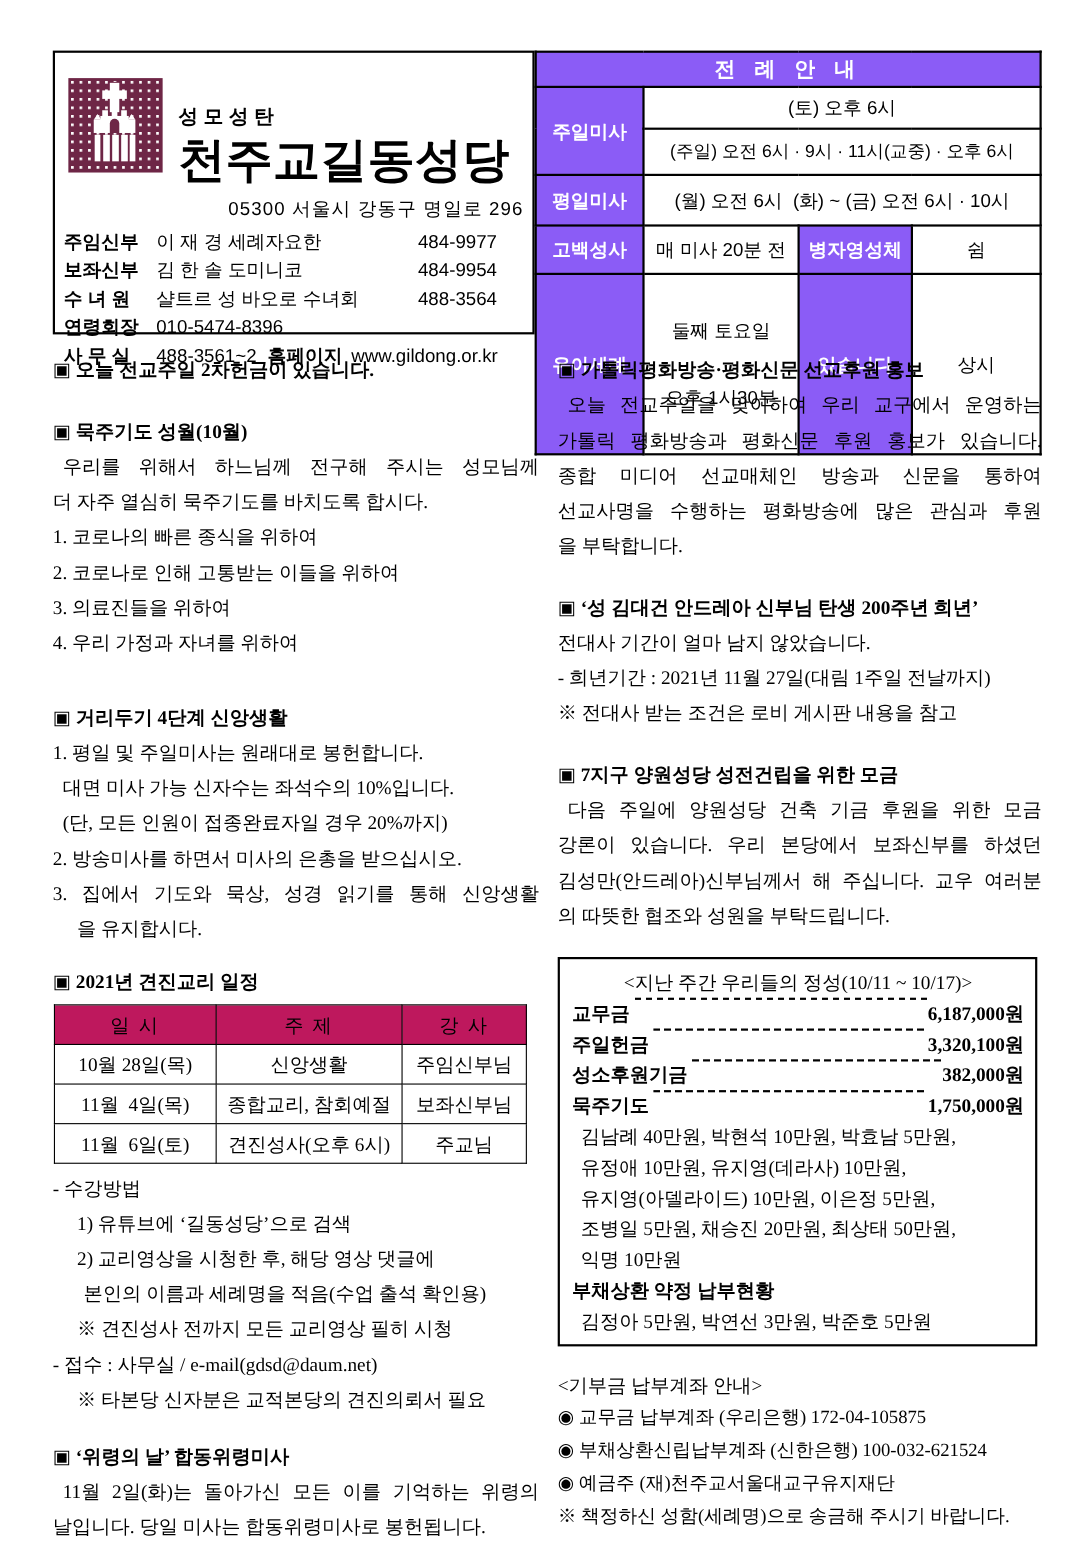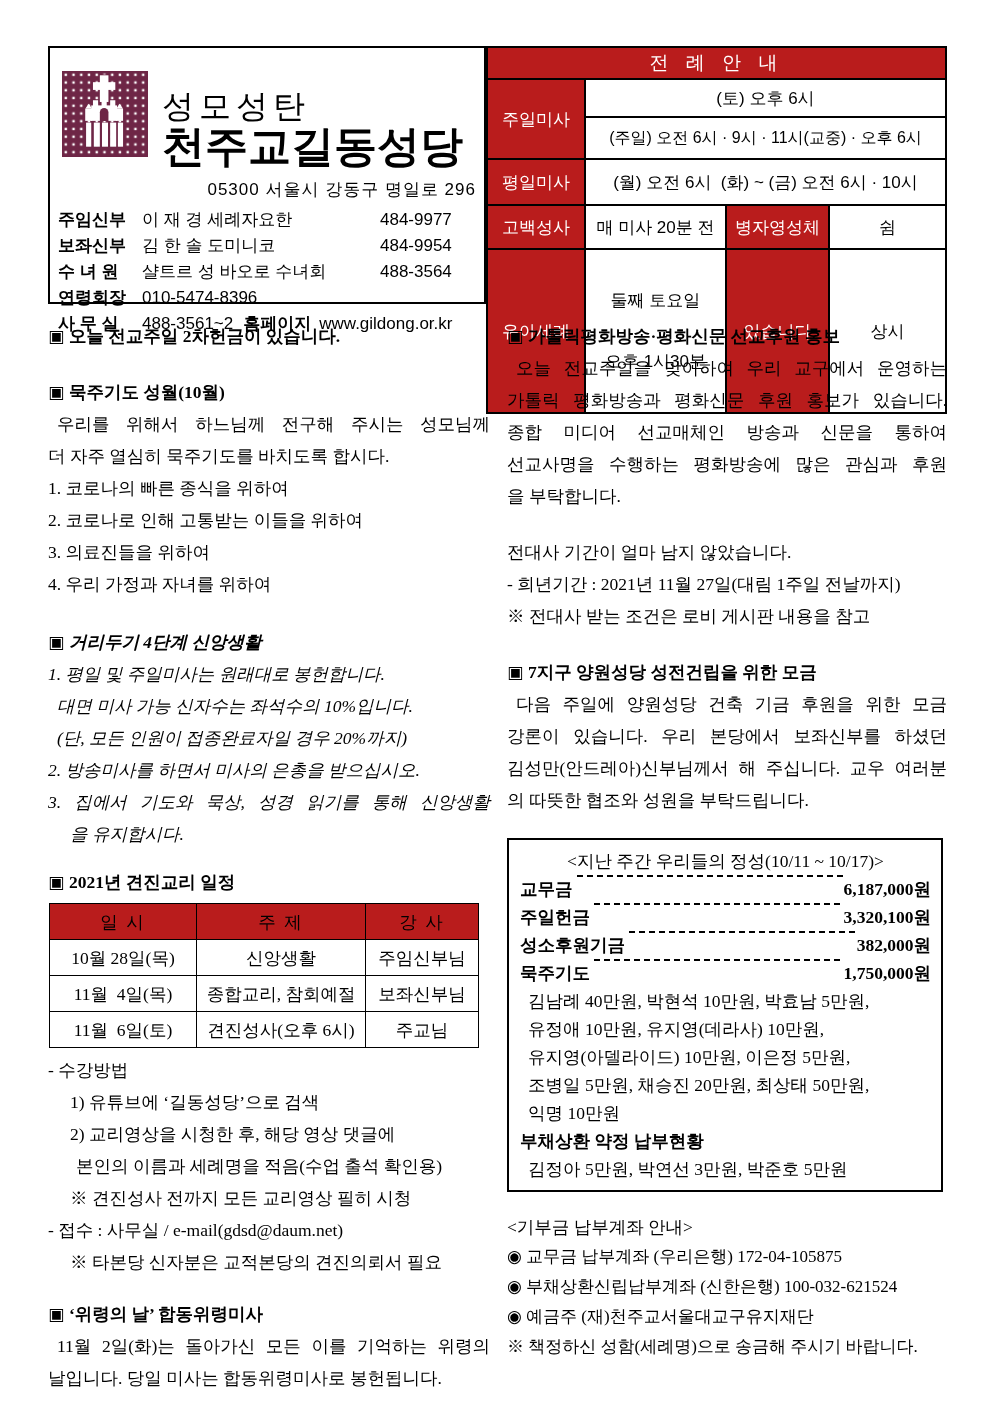--- a/index.html
+++ b/index.html
@@ -11,67 +11,67 @@
 
   
   .masthead{display:flex;height:258px;}
   .id-box{
     width:440px;box-sizing:border-box;border:2px solid #000;
     padding:6px 8px 4px 8px;font-family:"Liberation Sans","DejaVu Sans",sans-serif;
   }
   .logo-row{display:flex;align-items:center;}
   .logo{width:86px;height:86px;flex:0 0 86px;margin:2px 4px 0 4px;}
   .titles{margin-left:10px;}
-  .subtitle{font-size:32px;font-weight:normal;letter-spacing:5px;line-height:30px;white-space:pre-wrap;margin-top:37px;}
+  .subtitle{font-size:18px;font-weight:bold;letter-spacing:5px;line-height:30px;white-space:pre-wrap;margin-top:37px;}
   .church-name{font-size:43px;font-weight:bold;letter-spacing:0px;line-height:50px;white-space:pre-wrap;}
   .address{text-align:right;font-size:17px;margin:7px 0 6px 0;letter-spacing:1px;white-space:pre-wrap;}
   .c-row{display:flex;font-size:17px;line-height:26px;align-items:baseline;}
   .c-label{font-weight:bold;width:84px;flex:0 0 84px;white-space:pre-wrap;}
   .c-value{flex:1;white-space:pre-wrap;}
   .c-phone{width:96px;flex:0 0 96px;text-align:left;white-space:pre-wrap;}
   .c-home-label{font-weight:bold;margin:0 8px 0 10px;white-space:pre-wrap;}
   .c-home-url{white-space:pre-wrap;}
 
   table.liturgy{
     width:459px;height:258px;border-collapse:collapse;table-layout:fixed;
     font-family:"Liberation Sans","DejaVu Sans",sans-serif;
   }
   table.liturgy td{border:2px solid #000;text-align:center;vertical-align:middle;
     font-size:17px;white-space:pre-wrap;padding:0 2px;}
-  table.liturgy td.dk{background:#b91c1c;color:#fff;font-weight:normal;}
+  table.liturgy td.dk{background:#8b5cf6;color:#fff;font-weight:bold;}
   table.liturgy td.cap{font-size:19px;letter-spacing:6px;height:30px;}
   table.liturgy td.sm{font-size:16px;}
   table.liturgy .two div{line-height:21px;white-space:pre-wrap;}
 
   
   .columns{display:flex;margin-top:14px;}
   .col-left{width:442px;flex:0 0 442px;margin-right:17px;}
   .col-right{width:440px;flex:0 0 440px;}
   .h{font-weight:bold;font-size:17.5px;line-height:32px;white-space:pre-wrap;}
   .ln{font-size:17.5px;line-height:32px;white-space:pre-wrap;}
   .j{white-space:normal;text-align:justify;text-align-last:justify;}
   .in1{padding-left:9px;}
   .in2{padding-left:22px;}
   .in3{padding-left:28px;}
 
   .sec-rosary{margin-top:24px;}
-  .sec-dist{margin-top:26px;font-style:italic;}
+  .sec-dist{margin-top:36px;}
   .sec-conf{margin-top:16px;}
   .sec-mem{margin-top:20px;}
   .sec-jub{margin-top:24px;}
   .sec-fund{margin-top:24px;}
 
   table.conf{
     width:428px;border-collapse:collapse;table-layout:fixed;margin:5px 0 6px 1px;
   }
   table.conf td,table.conf th{
     border:1.8px solid #000;text-align:center;vertical-align:middle;
     font-size:17.5px;font-weight:normal;height:35px;white-space:pre-wrap;padding:0;
   }
-  table.conf th{background:#b91c1c;letter-spacing:2px;}
+  table.conf th{background:#be185d;letter-spacing:2px;}
 
   
   .obox{
     border:2px solid #000;box-sizing:border-box;width:436px;margin-top:22px;
     padding:7px 10px 7px 11px;
   }
   .obox .bt{text-align:center;font-size:17.5px;line-height:28px;white-space:pre-wrap;}
   .o-row{display:flex;font-size:17.5px;line-height:28px;font-weight:bold;}
   .o-label{white-space:pre-wrap;}
   .o-leader{flex:1;height:2px;margin:0 1px 0 4px;
@@ -271,20 +271,21 @@
       <div style="margin-top:2px">
         <div class="h">▣ 가톨릭평화방송·평화신문 선교후원 홍보</div>
         <div class="ln j in1">오늘 전교주일을 맞이하여 우리 교구에서 운영하는</div>
         <div class="ln j">가톨릭 평화방송과 평화신문 후원 홍보가 있습니다.</div>
         <div class="ln j">종합 미디어 선교매체인 방송과 신문을 통하여</div>
         <div class="ln j">선교사명을 수행하는 평화방송에 많은 관심과 후원</div>
         <div class="ln">을 부탁합니다.</div>
       </div>
 
       <div class="sec-jub">
+        <div class="h">▣ ‘성 김대건 안드레아 신부님 탄생 200주년 희년’</div>
         <div class="ln">전대사 기간이 얼마 남지 않았습니다.</div>
         <div class="ln">- 희년기간 : 2021년 11월 27일(대림 1주일 전날까지)</div>
         <div class="ln">※ 전대사 받는 조건은 로비 게시판 내용을 참고</div>
       </div>
 
       <div class="sec-fund">
         <div class="h">▣ 7지구 양원성당 성전건립을 위한 모금</div>
         <div class="ln j in1">다음 주일에 양원성당 건축 기금 후원을 위한 모금</div>
         <div class="ln j">강론이 있습니다.  우리 본당에서 보좌신부를 하셨던</div>
         <div class="ln j">김성만(안드레아)신부님께서 해 주십니다. 교우 여러분</div>

